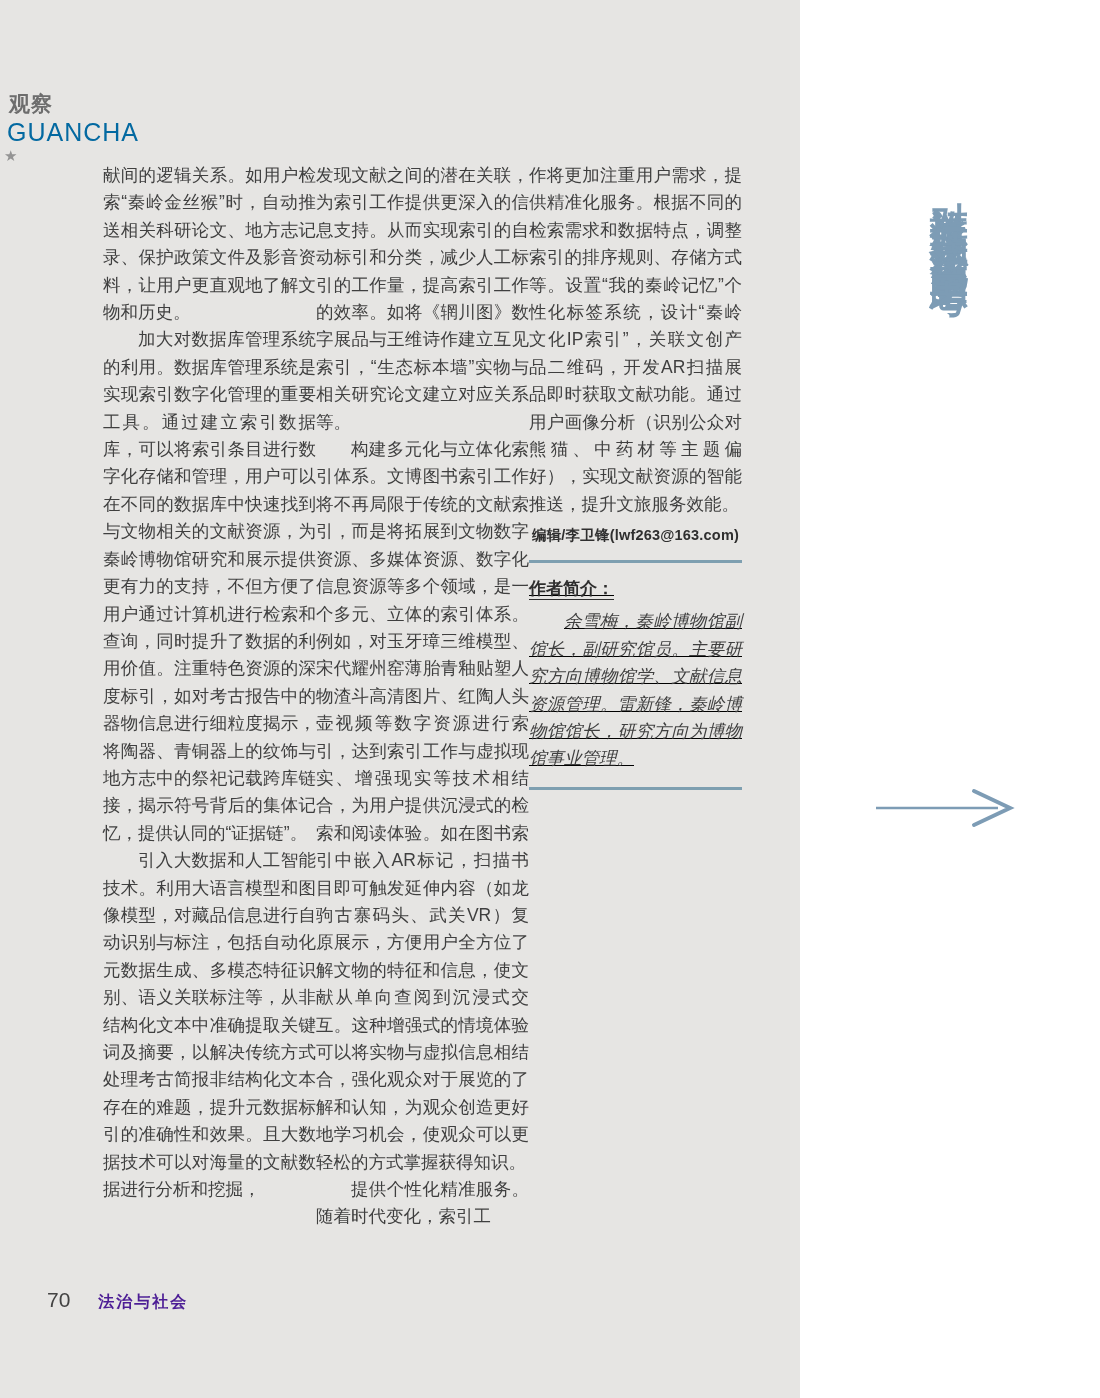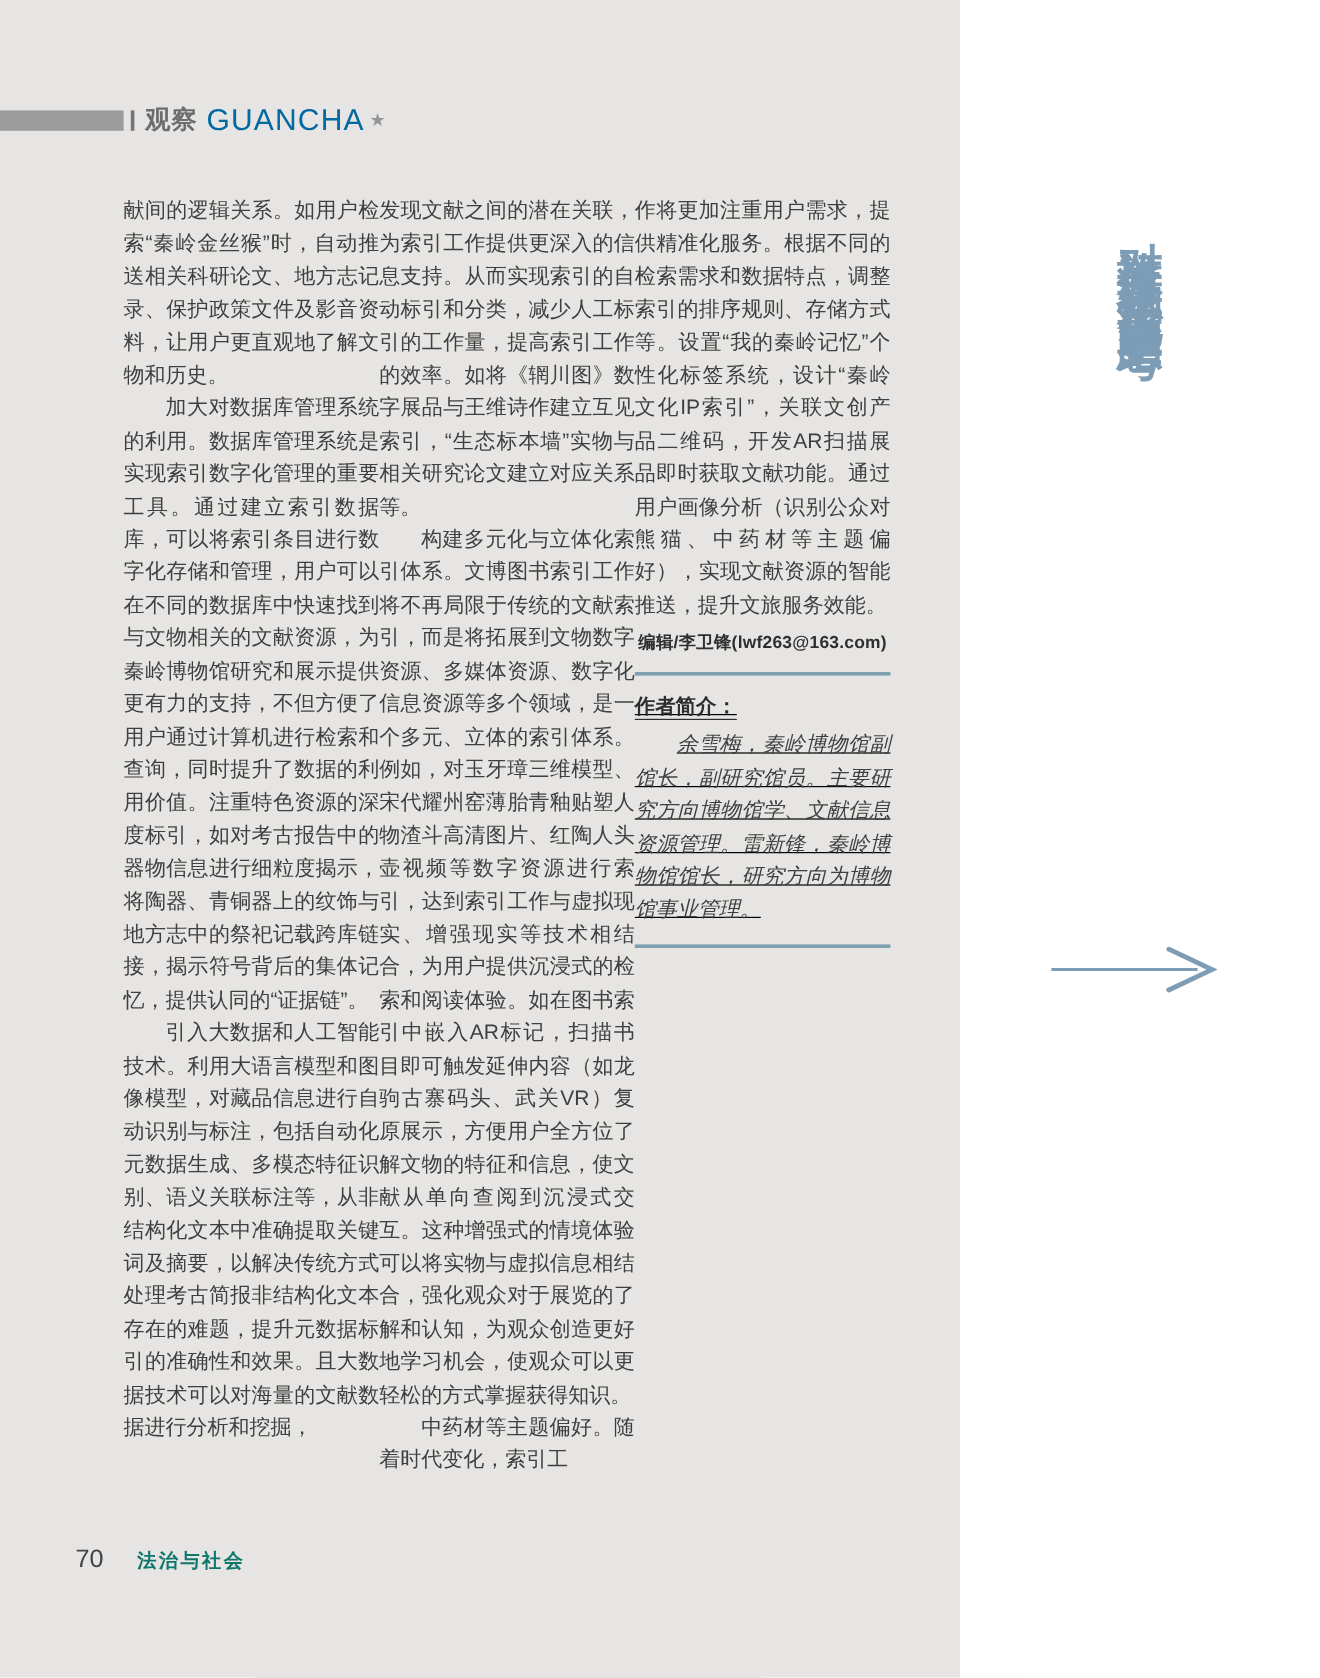--- a/index.html
+++ b/index.html
@@ -1,21 +1,21 @@
 <!DOCTYPE html>
 <html style="--page_bg: #e6e5e3; --accent: #7d9cb5; --divider: #7e9fb0; --text: #3f3f3f;"><head>
 <meta charset="utf-8">
 <style>
   html,body{margin:0;padding:0;background:#ffffff;}
   body{width:1100px;height:1398px;position:relative;overflow:hidden;
        font-family:"Liberation Sans",sans-serif;}
   .paper{position:absolute;left:0;top:0;width:800px;height:1398px;
          background:var(--page_bg,#e6e5e3);}
   
-  .section-header{position:absolute;top:90px;left:0;display:flex;align-items:center;height:20px;}
+  .section-header{position:absolute;top:90px;left:0;display:flex;align-items:flex-start;height:20px;flex-direction:column;}
   .hdr-bar{width:103px;height:17px;background:#9c9c9c;}
   .hdr-tick{width:3px;height:17px;background:#757575;margin-left:6px;}
   .hdr-cn{margin-left:9px;font-size:21px;font-weight:bold;color:#6d6d6d;letter-spacing:1px;}
   .hdr-en{margin-left:7px;font-size:25px;color:#0369a1;letter-spacing:1px;}
   .hdr-star{margin-left:4px;font-size:15px;color:#949494;}
   
   .columns{position:absolute;top:162px;left:103px;width:678px;display:flex;}
   .col{width:213px;}
   .col p{margin:0;font-size:17.5px;line-height:27.4px;text-align:justify;
          color:var(--text,#3f3f3f);word-break:break-all;}
@@ -23,23 +23,23 @@
   
   .editor-line{margin-top:8px;font-size:14.5px;font-weight:bold;color:#2f2f2f;
                text-align:center;letter-spacing:0.2px;}
   .author-box{margin-top:15px;border-top:3px solid var(--divider,#7e9fb0);
               border-bottom:3px solid var(--divider,#7e9fb0);padding:6px 0 14px 0;text-decoration:underline;}
   .author-heading{font-size:17px;font-weight:bold;color:#2e2e2e;margin:8px 0 8px 0;
                   text-decoration:underline;text-underline-offset:5px;}
   .author-bio{font-family:"DejaVu Serif",serif;font-style:italic;font-size:16px;
               line-height:27.4px;color:#333;text-align:justify;text-indent:2em;margin:0;}
   
-  .footer{position:absolute;left:63px;top:1288px;display:flex;align-items:baseline;gap:28px;}
+  .footer{position:absolute;left:47px;top:1288px;display:flex;align-items:baseline;gap:28px;}
   .footer .pg{font-size:21px;color:#434343;}
-  .footer .journal{font-size:16px;font-weight:bold;color:#0f766e;letter-spacing:2px;}
+  .footer .journal{font-size:16px;font-weight:bold;color:#4c1d95;letter-spacing:2px;}
   
   .side-title{position:absolute;top:172px;left:923px;height:630px;
               writing-mode:vertical-rl;text-orientation:upright;
               font-size:38px;font-weight:bold;letter-spacing:5.5px;
               color:var(--accent,#7d9cb5);}
   .title-arrow{position:absolute;left:876px;top:786px;}
 </style>
 </head>
 <body>
 
@@ -55,21 +55,21 @@
 
   <div class="columns">
     <div class="col">
       <p>献间的逻辑关系。如用户检索“秦岭金丝猴”时，自动推送相关科研论文、地方志记录、保护政策文件及影音资料，让用户更直观地了解文物和历史。</p>
       <p class="indent">加大对数据库管理系统的利用。数据库管理系统是实现索引数字化管理的重要工具。通过建立索引数据库，可以将索引条目进行数字化存储和管理，用户可以在不同的数据库中快速找到与文物相关的文献资源，为秦岭博物馆研究和展示提供更有力的支持，不但方便了用户通过计算机进行检索和查询，同时提升了数据的利用价值。注重特色资源的深度标引，如对考古报告中的器物信息进行细粒度揭示，将陶器、青铜器上的纹饰与地方志中的祭祀记载跨库链接，揭示符号背后的集体记忆，提供认同的“证据链”。</p>
       <p class="indent">引入大数据和人工智能技术。利用大语言模型和图像模型，对藏品信息进行自动识别与标注，包括自动化元数据生成、多模态特征识别、语义关联标注等，从非结构化文本中准确提取关键词及摘要，以解决传统方式处理考古简报非结构化文本存在的难题，提升元数据标引的准确性和效果。且大数据技术可以对海量的文献数据进行分析和挖掘，</p>
     </div>
     <div class="col">
       <p>发现文献之间的潜在关联，为索引工作提供更深入的信息支持。从而实现索引的自动标引和分类，减少人工标引的工作量，提高索引工作的效率。如将《辋川图》数字展品与王维诗作建立互见索引，“生态标本墙”实物与相关研究论文建立对应关系等。</p>
       <p class="indent">构建多元化与立体化索引体系。文博图书索引工作将不再局限于传统的文献索引，而是将拓展到文物数字资源、多媒体资源、数字化信息资源等多个领域，是一个多元、立体的索引体系。例如，对玉牙璋三维模型、宋代耀州窑薄胎青釉贴塑人物渣斗高清图片、红陶人头壶视频等数字资源进行索引，达到索引工作与虚拟现实、增强现实等技术相结合，为用户提供沉浸式的检索和阅读体验。如在图书索引中嵌入AR标记，扫描书目即可触发延伸内容（如龙驹古寨码头、武关VR）复原展示，方便用户全方位了解文物的特征和信息，使文献从单向查阅到沉浸式交互。这种增强式的情境体验可以将实物与虚拟信息相结合，强化观众对于展览的了解和认知，为观众创造更好地学习机会，使观众可以更轻松的方式掌握获得知识。</p>
-      <p class="indent">中药材等主题偏好。随着时代变化，索引工</p>
+      <p class="indent">提供个性化精准服务。随着时代变化，索引工</p>
     </div>
     <div class="col">
       <p>作将更加注重用户需求，提供精准化服务。根据不同的检索需求和数据特点，调整索引的排序规则、存储方式等。设置“我的秦岭记忆”个性化标签系统，设计“秦岭文化IP索引”，关联文创产品二维码，开发AR扫描展品即时获取文献功能。通过用户画像分析（识别公众对熊猫、中药材等主题偏好），实现文献资源的智能推送，提升文旅服务效能。</p>
       <div class="editor-line">编辑/李卫锋(lwf263@163.com)</div>
       <div class="author-box">
         <div class="author-heading">作者简介：</div>
         <p class="author-bio">余雪梅，秦岭博物馆副馆长，副研究馆员。主要研究方向博物馆学、文献信息资源管理。雷新锋，秦岭博物馆馆长，研究方向为博物馆事业管理。</p>
       </div>
     </div>
   </div>

